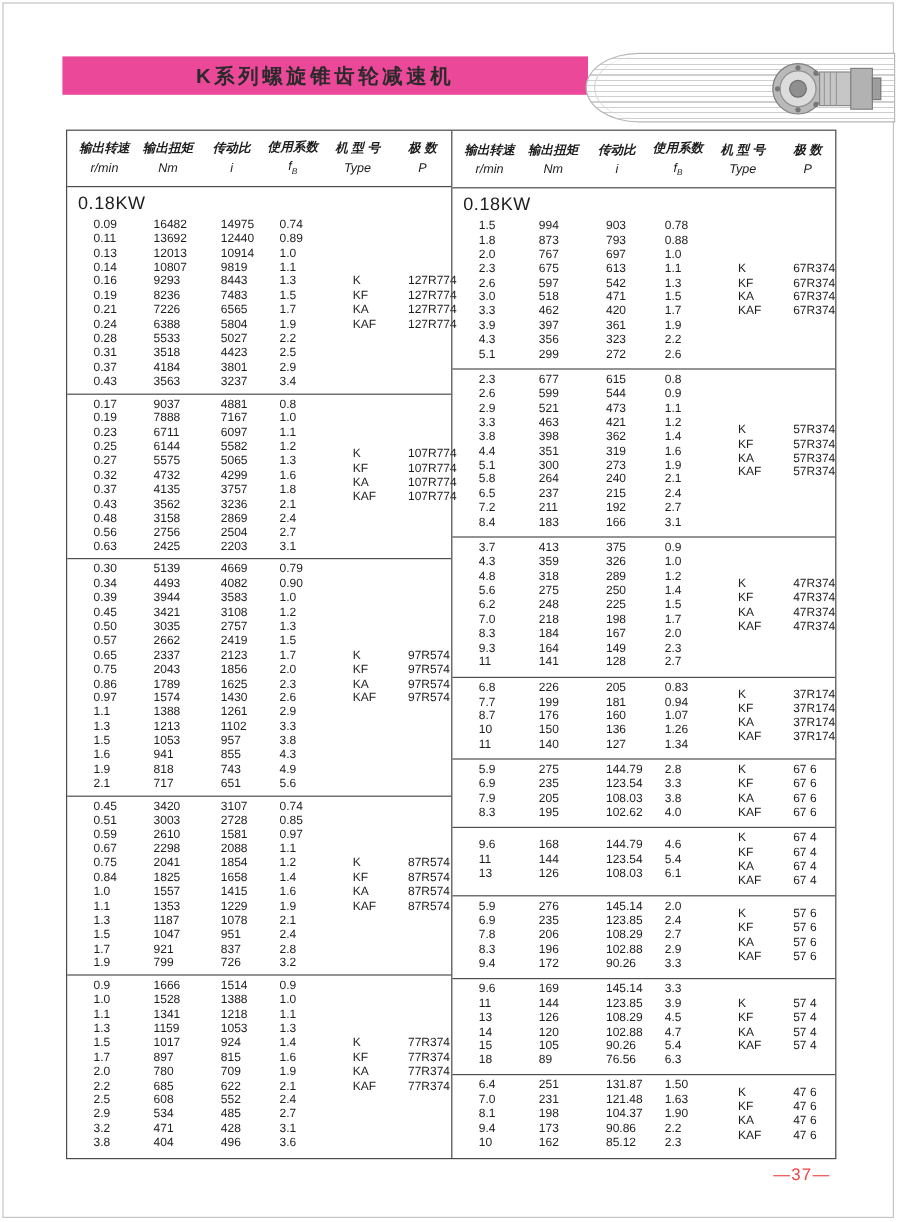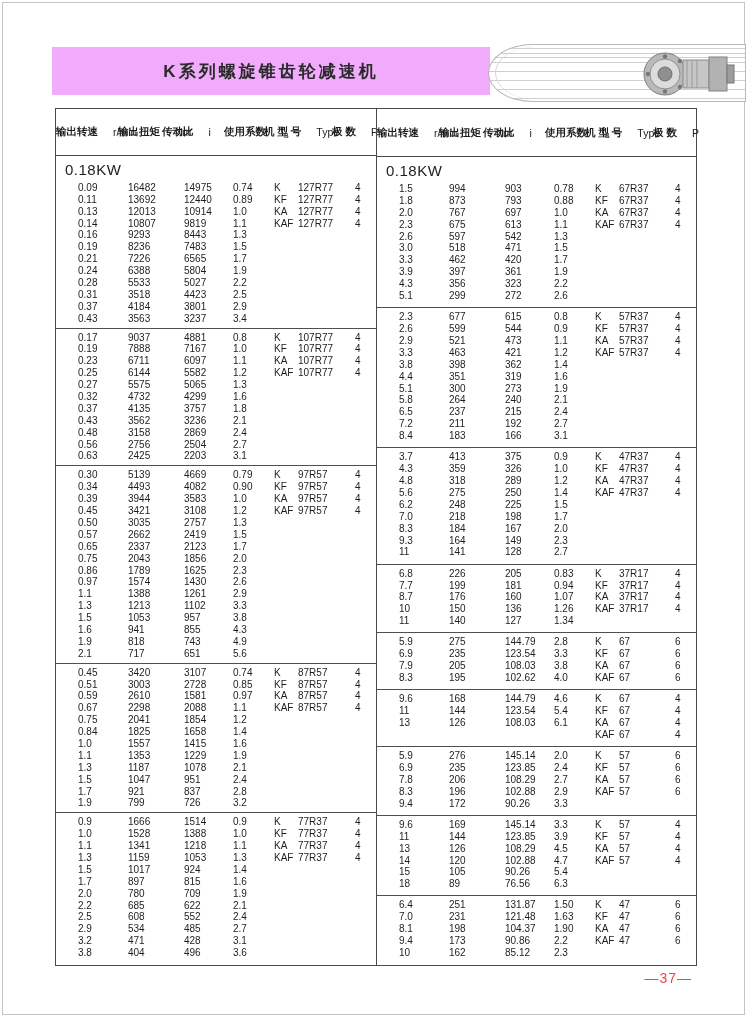--- a/index.html
+++ b/index.html
@@ -7,22 +7,22 @@
     width:750px;height:1018px;position:relative;background:#ffffff;
     font-family:"Liberation Sans","DejaVu Sans",sans-serif;color:#1d1d1d;
     overflow:hidden;
   }
   .page-frame{
     position:absolute;left:2px;top:2px;right:5px;bottom:3px;
     border:1px solid #c4c4c4;pointer-events:none;
   }
   
   .banner-band{
-    position:absolute;left:52px;top:47px;width:438px;height:48px;
-    background:#f0abfc;display:flex;align-items:center;justify-content:center;text-align:right;
+    position:absolute;left:52px;top:47px;width:438px;height:32px;
+    background:#ec4899;display:flex;align-items:center;justify-content:center;text-align:right;
   }
   .banner-title{
     font-size:17px;font-weight:bold;letter-spacing:3px;color:#2a2a2a;
   }
   .banner-art{
     position:absolute;left:488px;top:44px;width:256px;height:56px;
     border:1px solid #b8b8b8;background:
       repeating-linear-gradient(to bottom,#ffffff 0 3.5px,#cfcfcf 3.5px 4.5px);
     border-top-left-radius:46px 30px;border-bottom-left-radius:46px 30px;
     overflow:hidden;
@@ -38,39 +38,39 @@
     position:absolute;left:55px;top:108px;width:640px;height:856px;
     border:1.5px solid #4a4a4a;display:flex;background:#fff;
   }
   .thalf{width:320px;display:flex;flex-direction:column;box-sizing:border-box;}
   .thalf.right{border-left:1px solid #4a4a4a;}
   .half-header{
     height:47px;border-bottom:1.5px solid #4a4a4a;
     display:grid;grid-template-columns:62px 44px 62px 40px 68px 40px;
     align-items:center;
   }
-  .hcell{display:flex;flex-direction:row;align-items:center;gap:15px;}
+  .hcell{display:flex;flex-direction:column;align-items:center;gap:3px;font-style:italic;}
   .hname{font-size:10.5px;font-weight:bold;white-space:nowrap;}
   .hunit{font-size:10.5px;}
   .hunit sub{font-size:7px;}
   .power-label{font-weight:normal;font-size:15px;padding:5px 0 1px 9px;letter-spacing:0.5px;}
   .col-blocks{flex:1;display:flex;flex-direction:column;justify-content:space-between;padding-bottom:3px;}
-  .block{display:flex;align-items:flex-start;padding:3px 0;}
+  .block{display:flex;align-items:center;padding:3px 0;gap:20px;}
   .block + .block{border-top:1px solid #4f4f4f;}
   .nums{width:218px;}
   .nrow{display:flex;padding-left:22px;height:11.9px;line-height:11.9px;font-size:10px;}
   .nrow .cell{display:block;white-space:nowrap;}
   .nrow .cell:nth-child(1){width:50px;}
   .nrow .cell:nth-child(2){width:56px;}
   .nrow .cell:nth-child(3){width:49px;}
   .nrow .cell:nth-child(4){width:41px;}
   .models{width:102px;}
   .mrow{display:flex;height:11.9px;line-height:11.9px;font-size:10px;}
   .mprefix{width:24px;}
-  .mcode{flex:1;}
+  .mcode{flex:1;margin-left:22px;}
   .mpoles{width:21px;}
   
   .page-number{
     position:absolute;right:58px;top:970px;font-size:14px;color:#ef4444;letter-spacing:1px;
   }
 </style>
 </head>
 <body>
 
 <div class="page-frame"></div>

